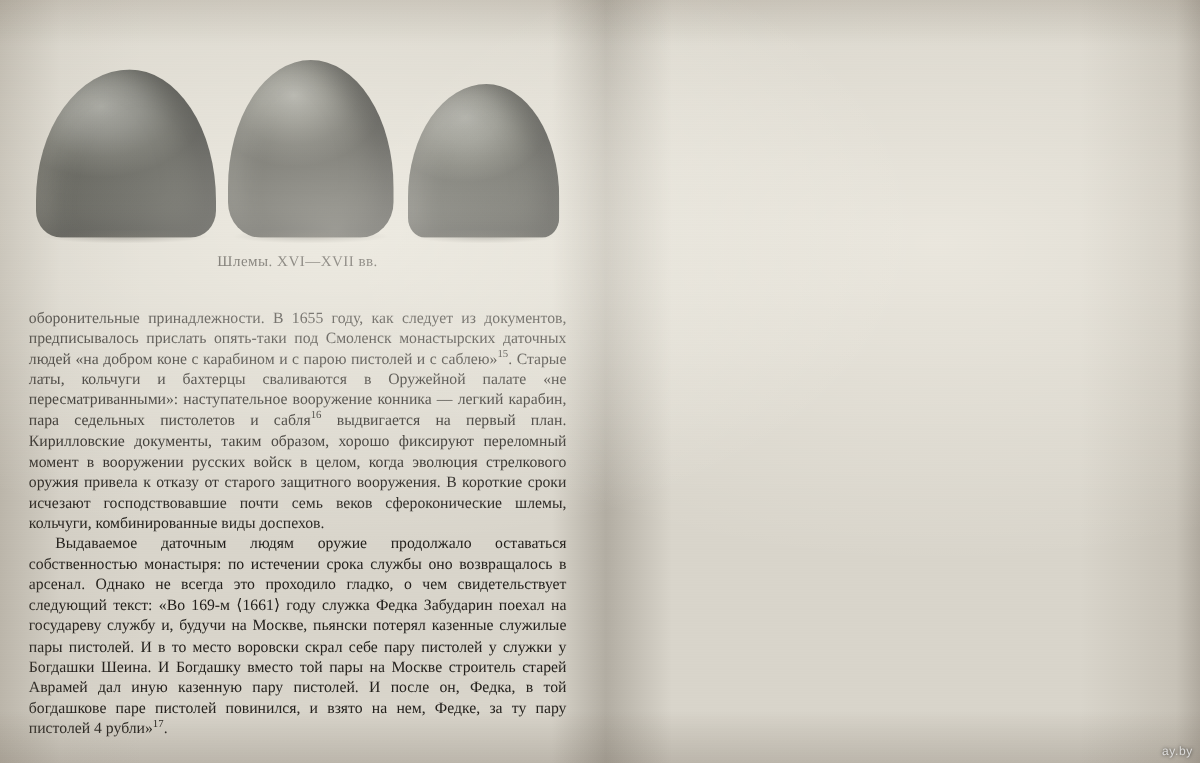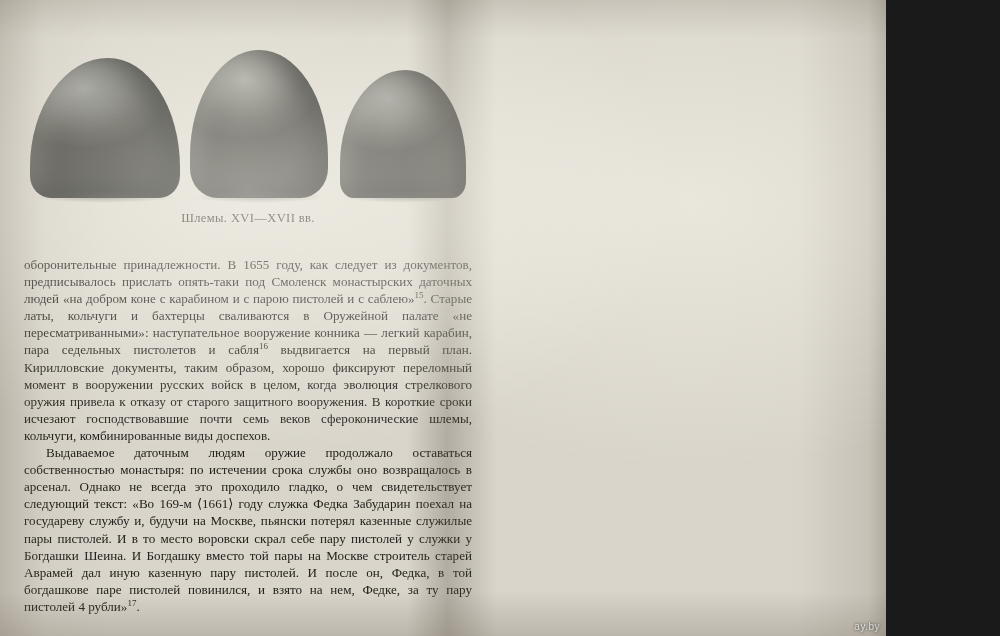--- a/index.html
+++ b/index.html
@@ -8,21 +8,21 @@
     background: #1a1a1a;
   }
   body {
     width: 1000px;
     height: 636px;
     overflow: hidden;
     font-family: "Liberation Serif", serif;
   }
   #page {
     position: relative;
-    width: 886px;
+    width: 1000px;
     height: 636px;
     background: #d9d5cb;
     overflow: hidden;
   }
   
   #page::before {
     content: "";
     position: absolute;
     inset: 0;
     background:

